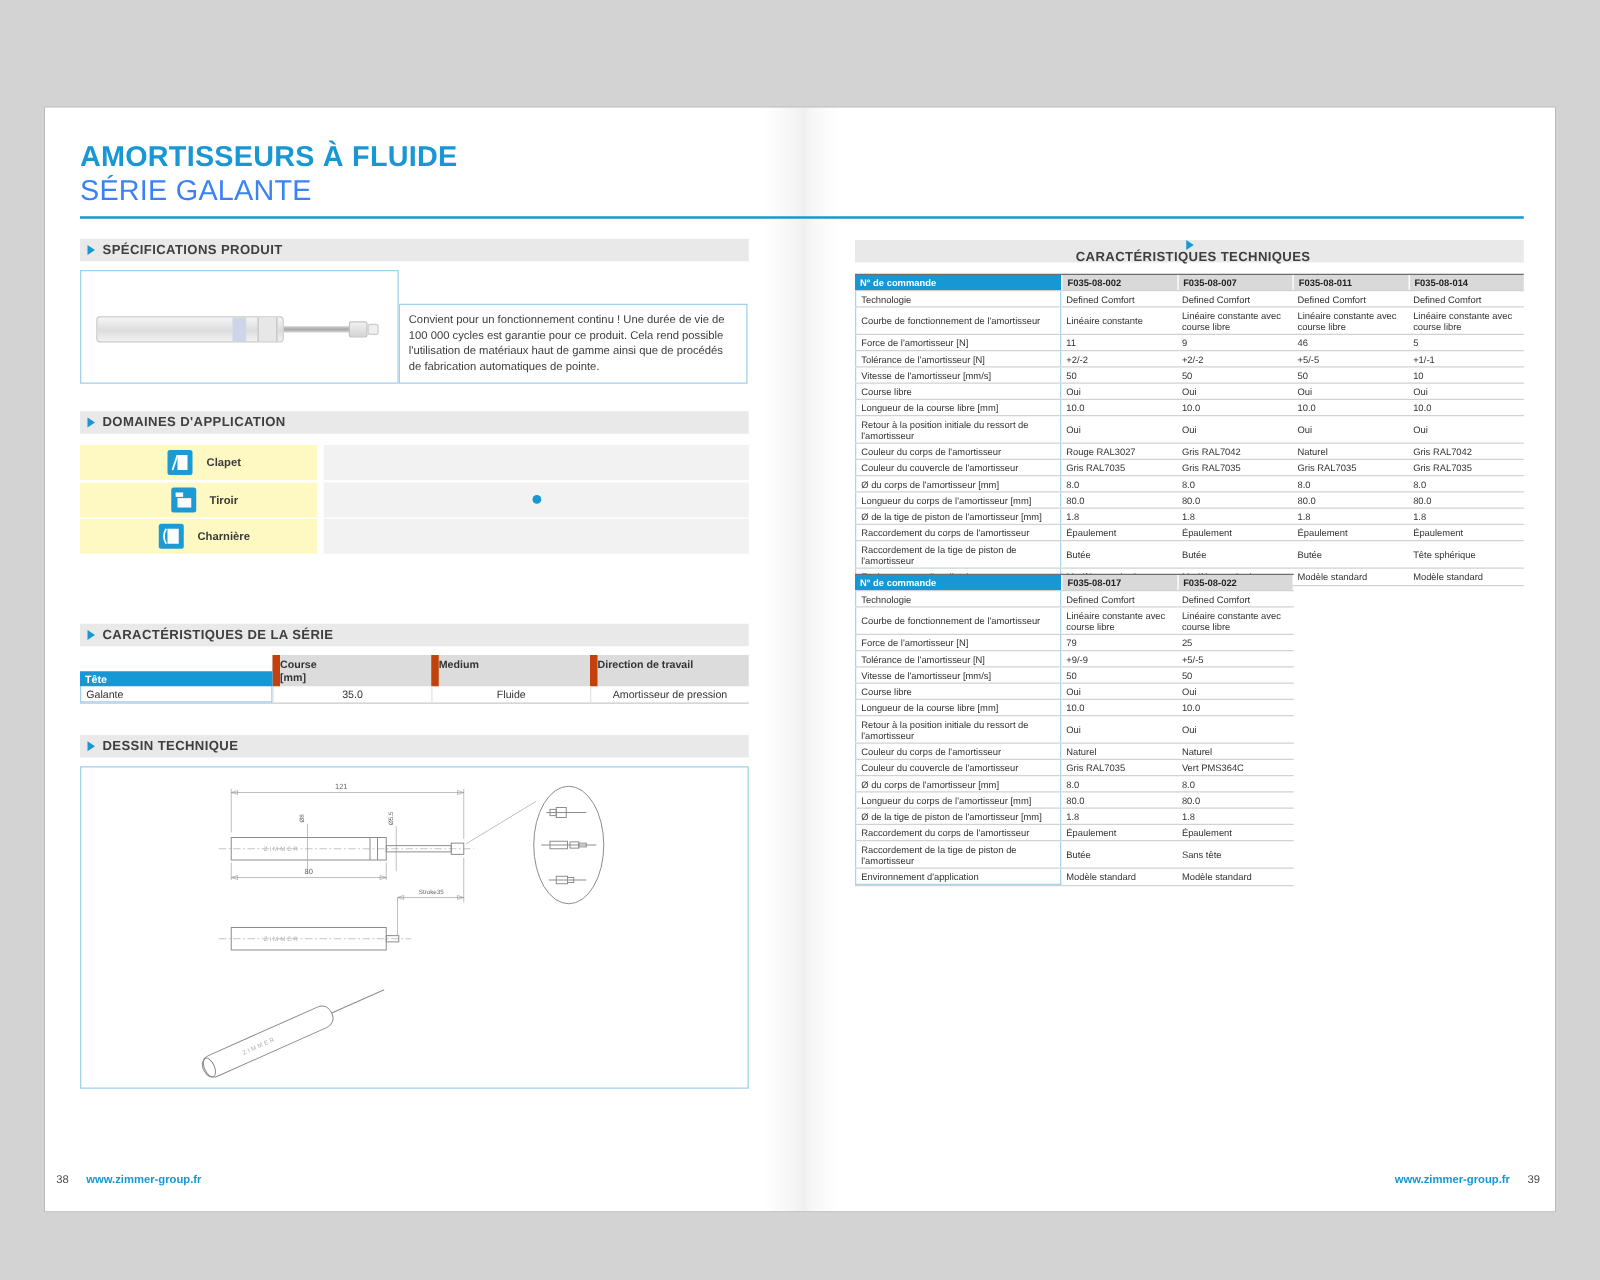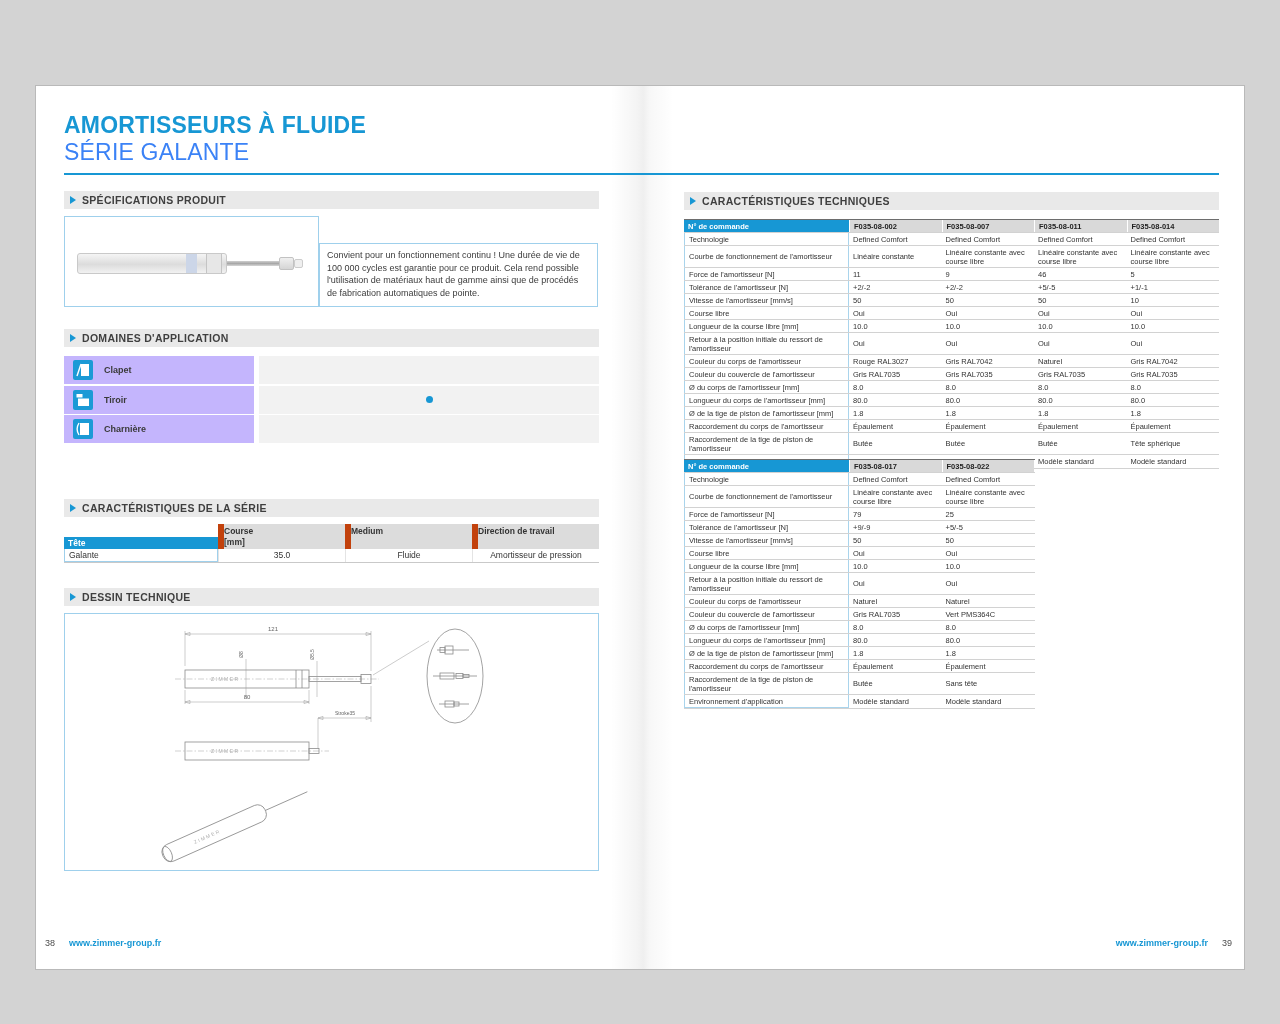--- a/index.html
+++ b/index.html
@@ -25,21 +25,21 @@
   .damper-collar { position:absolute; left:128px; top:0; width:16px; height:19px; background:#e7e7e7; border-left:1px solid #c4c4c4; border-right:1px solid #c4c4c4; }
   .damper-rod { position:absolute; left:162px; top:44px; width:54px; height:5px; background:linear-gradient(#cfcfcf,#a8a8a8,#d6d6d6); }
   .damper-tip1 { position:absolute; left:214px; top:40px; width:15px; height:13px; background:linear-gradient(#f0f0f0,#d5d5d5); border:1px solid #c2c2c2; border-radius:2px; }
   .damper-tip2 { position:absolute; left:229px; top:42px; width:9px; height:9px; background:#efefef; border:1px solid #cccccc; border-radius:2px; }
 
   .textbox { position:absolute; left:283px; top:157px; width:279px; height:64px; border:1px solid #9fd0ec; background:#fff;
              font-size:9px; line-height:12.5px; color:#3c3c3c; padding:5px 7px; }
 
   .domains { position:absolute; left:28px; top:270px; width:535px; }
   .domain-row { height:28px; margin-bottom:1.5px; position:relative; }
-  .domain-left { position:absolute; left:0; top:0; width:190px; height:28px; background:#c4b5fd; display:flex; align-items:center; }
+  .domain-left { position:absolute; left:0; top:0; width:190px; height:28px; background:#fef9c3; display:flex; align-items:center;justify-content:center; }
   .domain-right { position:absolute; left:195px; top:0; width:340px; height:28px; background:#f2f2f2; display:flex; align-items:center; justify-content:center; }
   .domain-icon { width:20px; height:20px; background:#1b9ad6; border-radius:2px; margin-left:9px; display:flex; align-items:center; justify-content:center; }
   .domain-label { font-size:9px; font-weight:bold; color:#3a3a3a; margin-left:11px; }
   .domain-dot { width:7px; height:7px; border-radius:50%; background:#1797d4; }
 
   .series-table { position:absolute; left:28px; top:438px; width:535px; font-size:8.5px; color:#333; }
   .st-head { display:flex; height:25px; }
   .st-c0 { width:154px; position:relative; }
   .st-serie { position:absolute; left:0; bottom:0; width:100%; height:12px; background:#1797d4; color:#fff; font-weight:bold; font-size:8.5px; padding:1px 4px; }
   .st-hc { width:127px; background:#dcdcdc; font-weight:bold; text-align:left; padding-top:2px; border-left:6px solid #c2410c; line-height:10.5px; }
@@ -49,21 +49,21 @@
 
   .drawbox { position:absolute; left:28px; top:527px; width:535px; height:258px; border:1px solid #9fd0ec; background:#fff; }
   .drawbox svg { display:block; }
   .dline { stroke:#8c8c8c; stroke-width:0.8; fill:none; }
   .cline { stroke:#a2a2a2; stroke-width:0.5; stroke-dasharray:6 2 1.5 2; fill:none; }
   .dimline { stroke:#999; stroke-width:0.5; fill:none; }
   .dimtxt { font-size:6px; fill:#666; }
   .dimtxt-s { font-size:5px; fill:#666; }
   .brandtxt { font-size:5px; fill:#b0b0b0; letter-spacing:1.5px; }
 
-  .techbar { left:648px; top:106px; width:535px; }
+  .techbar { left:648px; top:106px; width:535px;flex-direction:column; }
   .tech { position:absolute; font-size:7.5px; color:#333; border-top:1px solid #6d6d6d; }
   .tech0 { left:648px; top:133px; width:535px; }
   .tech1 { left:648px; top:373px; width:351px; }
   .ttr { display:flex; align-items:stretch; border-bottom:1px solid #d2d2d2; }
   .ttd { padding:1.5px 4px; display:flex; align-items:center; line-height:9px; }
   .tlabel { flex:0 0 165px; }
   .tval  { flex:0 0 92.5px; }
   .thead-label { background:#1797d4; color:#fff; font-weight:bold; }
   .thead-cell { background:#d9d9d9; font-weight:bold; color:#222; border-left:1px solid #fff; }
   .ttr:not(.thead) .tlabel { border-left:1px solid #a9d4ec; border-right:1px solid #a9d4ec; }

